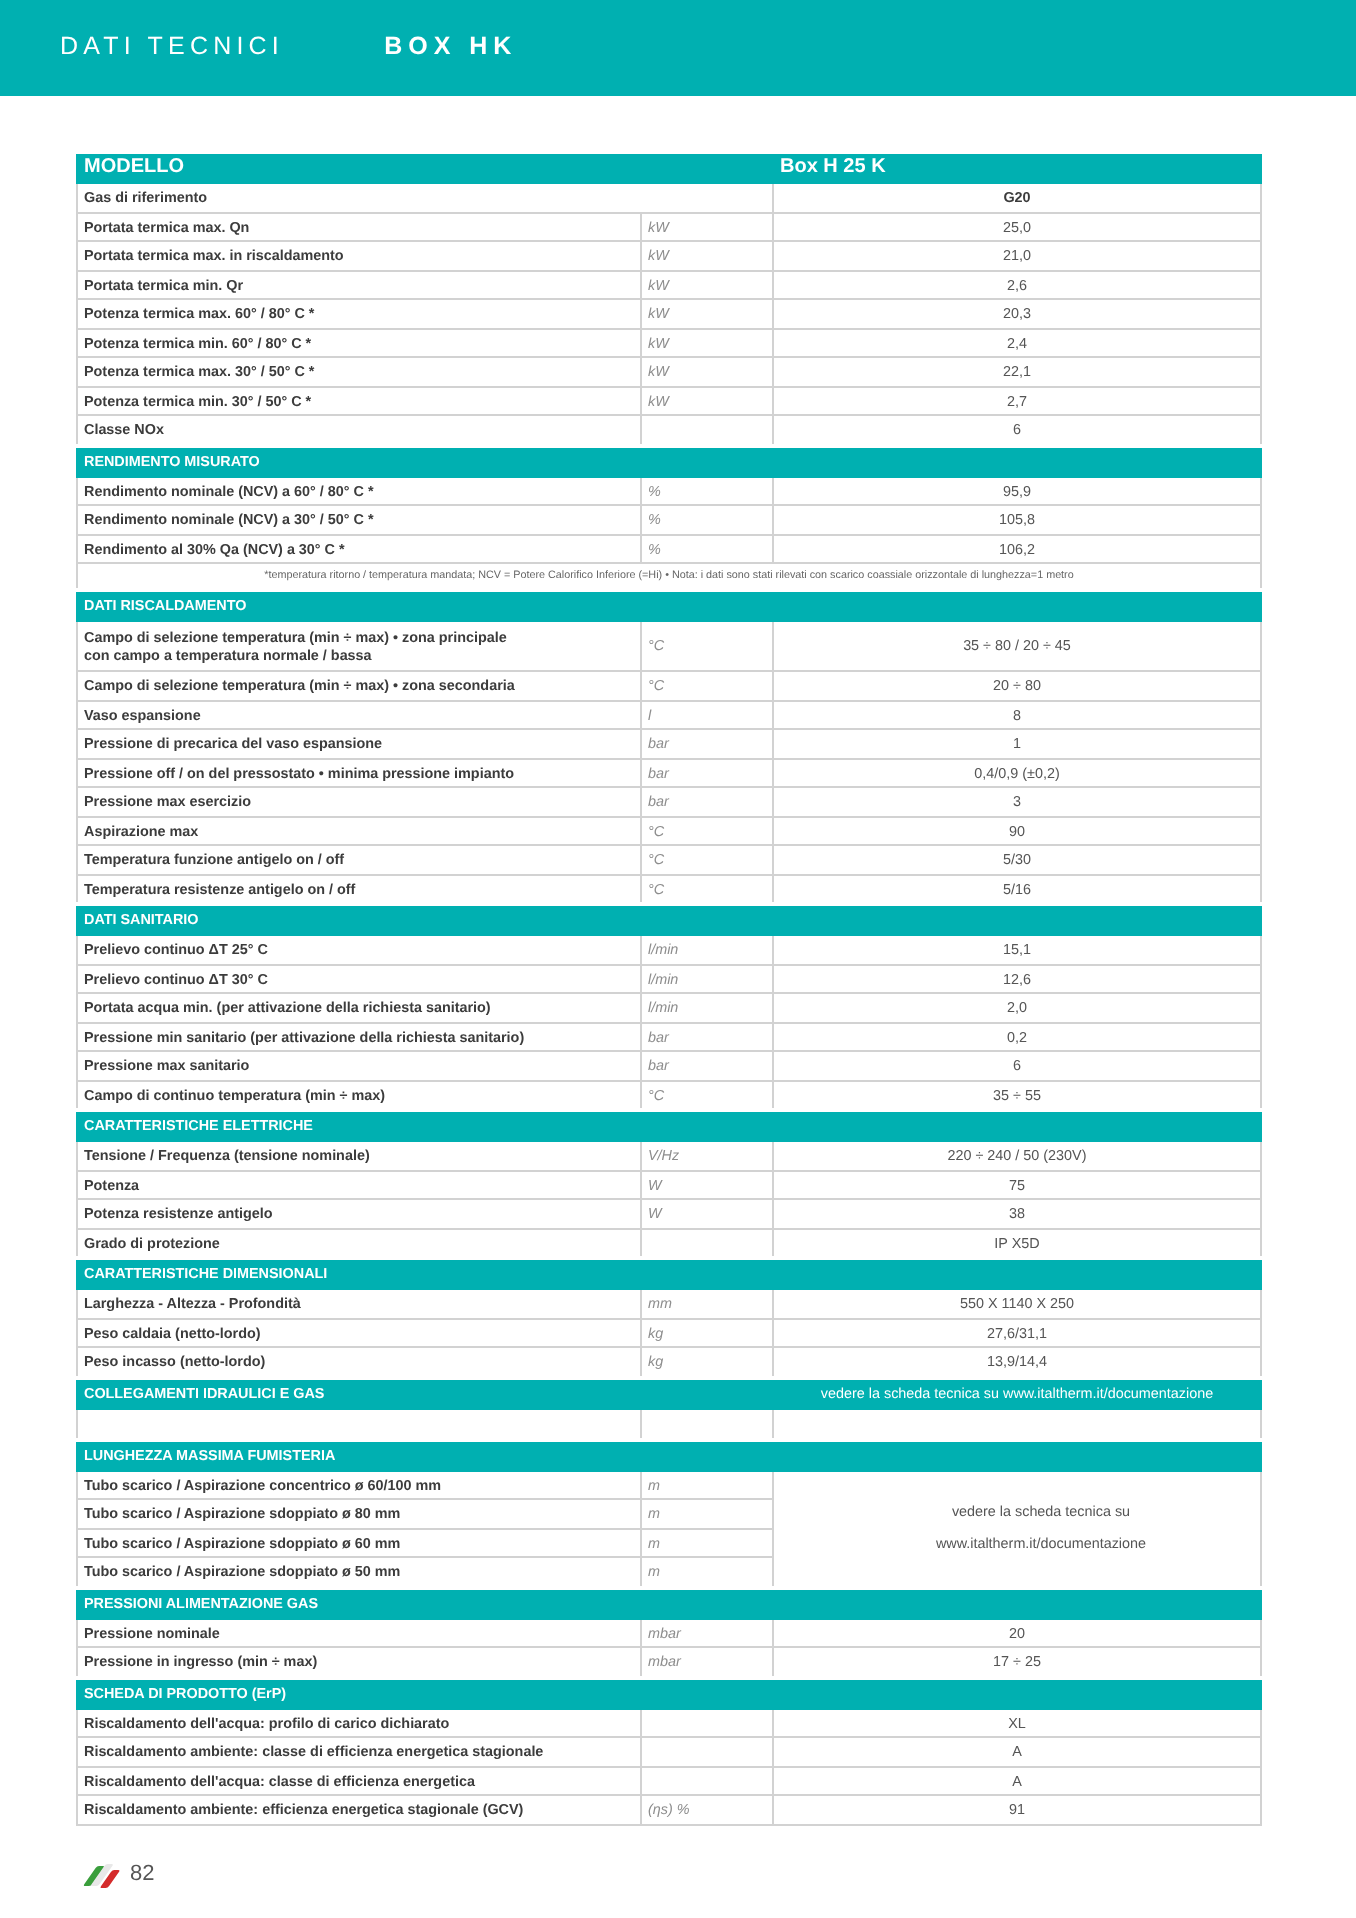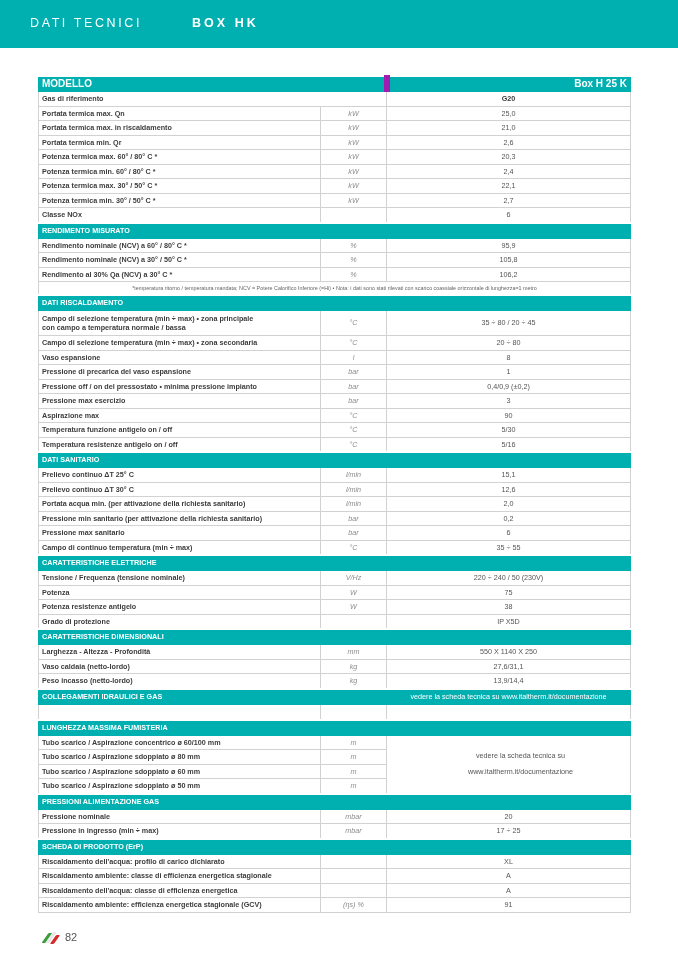--- a/index.html
+++ b/index.html
@@ -21,30 +21,30 @@
       font-family: "Liberation Sans", sans-serif; font-size: 7.2px;
     }
     .spec-table col.c1 { width: 282px; }
     .spec-table col.c2 { width: 66px; }
     .spec-table col.c3 { width: 244px; }
     .spec-table td {
       border: 1px solid #d2d2d2; padding: 0 3px; height: 13.5px; line-height: 13.5px;
       color: #3a3a3a; overflow: hidden; white-space: nowrap;
     }
     .spec-table td.label { font-weight: bold; color: #3c3c3c; }
-    .spec-table td.unit { text-align: center; color: #8d8d8d; font-style: italic; }
+    .spec-table td.unit { color: #8d8d8d; font-style: italic; }
     .spec-table td.val { text-align: center; color: #555555; }
     .spec-table td.val.bold { font-weight: bold; color: #3c3c3c; }
     .spec-table tr.section td {
       background: #00b0b1; color: #ffffff; font-weight: bold; border-color: #00b0b1;
       height: 14px; line-height: 14px; border-top: 2px solid #ffffff;
     }
     .spec-table tr.section td.secval { text-align: center; font-weight: normal; }
     .spec-table tr.model td { font-size: 10px; }
-    .spec-table tr.model td.val-h { text-align: right; border-left: 6px solid #a21caf; }
+    .spec-table tr.model td.val-h { text-align: left; border-left: 1px solid #a21caf; }
     .spec-table tr.note td { text-align: center; font-size: 5.4px; color: #666666; height: 12px; line-height: 12px; white-space: nowrap; }
     .spec-table tr.tall td { height: 24px; line-height: 9.5px; margin-left: 40px; }
     .spec-table tr.gap td { height: 14px; background: #ffffff; }
     .spec-table td.merged { text-align: center; color: #555555; line-height: 16px; white-space: normal; vertical-align: middle; padding-left: 27px; }
     .footer { position: absolute; left: 40px; top: 930px; display: flex; align-items: center; }
     .flag-icon { width: 18px; height: 14px; position: relative; margin-right: 7px; }
     .flag-icon span { position: absolute; width: 4px; height: 14px; transform: skewX(-35deg); top: 0; border-radius: 1px; }
     .flag-icon .g { left: 5px; background: #3a9e3c; height: 10px; top: 3px; }
     .flag-icon .w { left: 9px; background: #e8e8e8; height: 11px; top: 2px;}
     .flag-icon .r { left: 13px; background: #d42b2b; height: 9px; top: 5px; }
@@ -242,21 +242,21 @@
       </tr>
       <tr class="section">
         <td colspan="3">CARATTERISTICHE DIMENSIONALI</td>
       </tr>
       <tr>
         <td class="label">Larghezza - Altezza - Profondità</td>
         <td class="unit">mm</td>
         <td class="val">550 X 1140 X 250</td>
       </tr>
       <tr>
-        <td class="label">Vaso caldaia (netto-lordo)</td>
+        <td class="label">Peso caldaia (netto-lordo)</td>
         <td class="unit">kg</td>
         <td class="val">27,6/31,1</td>
       </tr>
       <tr>
         <td class="label">Peso incasso (netto-lordo)</td>
         <td class="unit">kg</td>
         <td class="val">13,9/14,4</td>
       </tr>
       <tr class="section">
         <td colspan="2">COLLEGAMENTI IDRAULICI E GAS</td>

